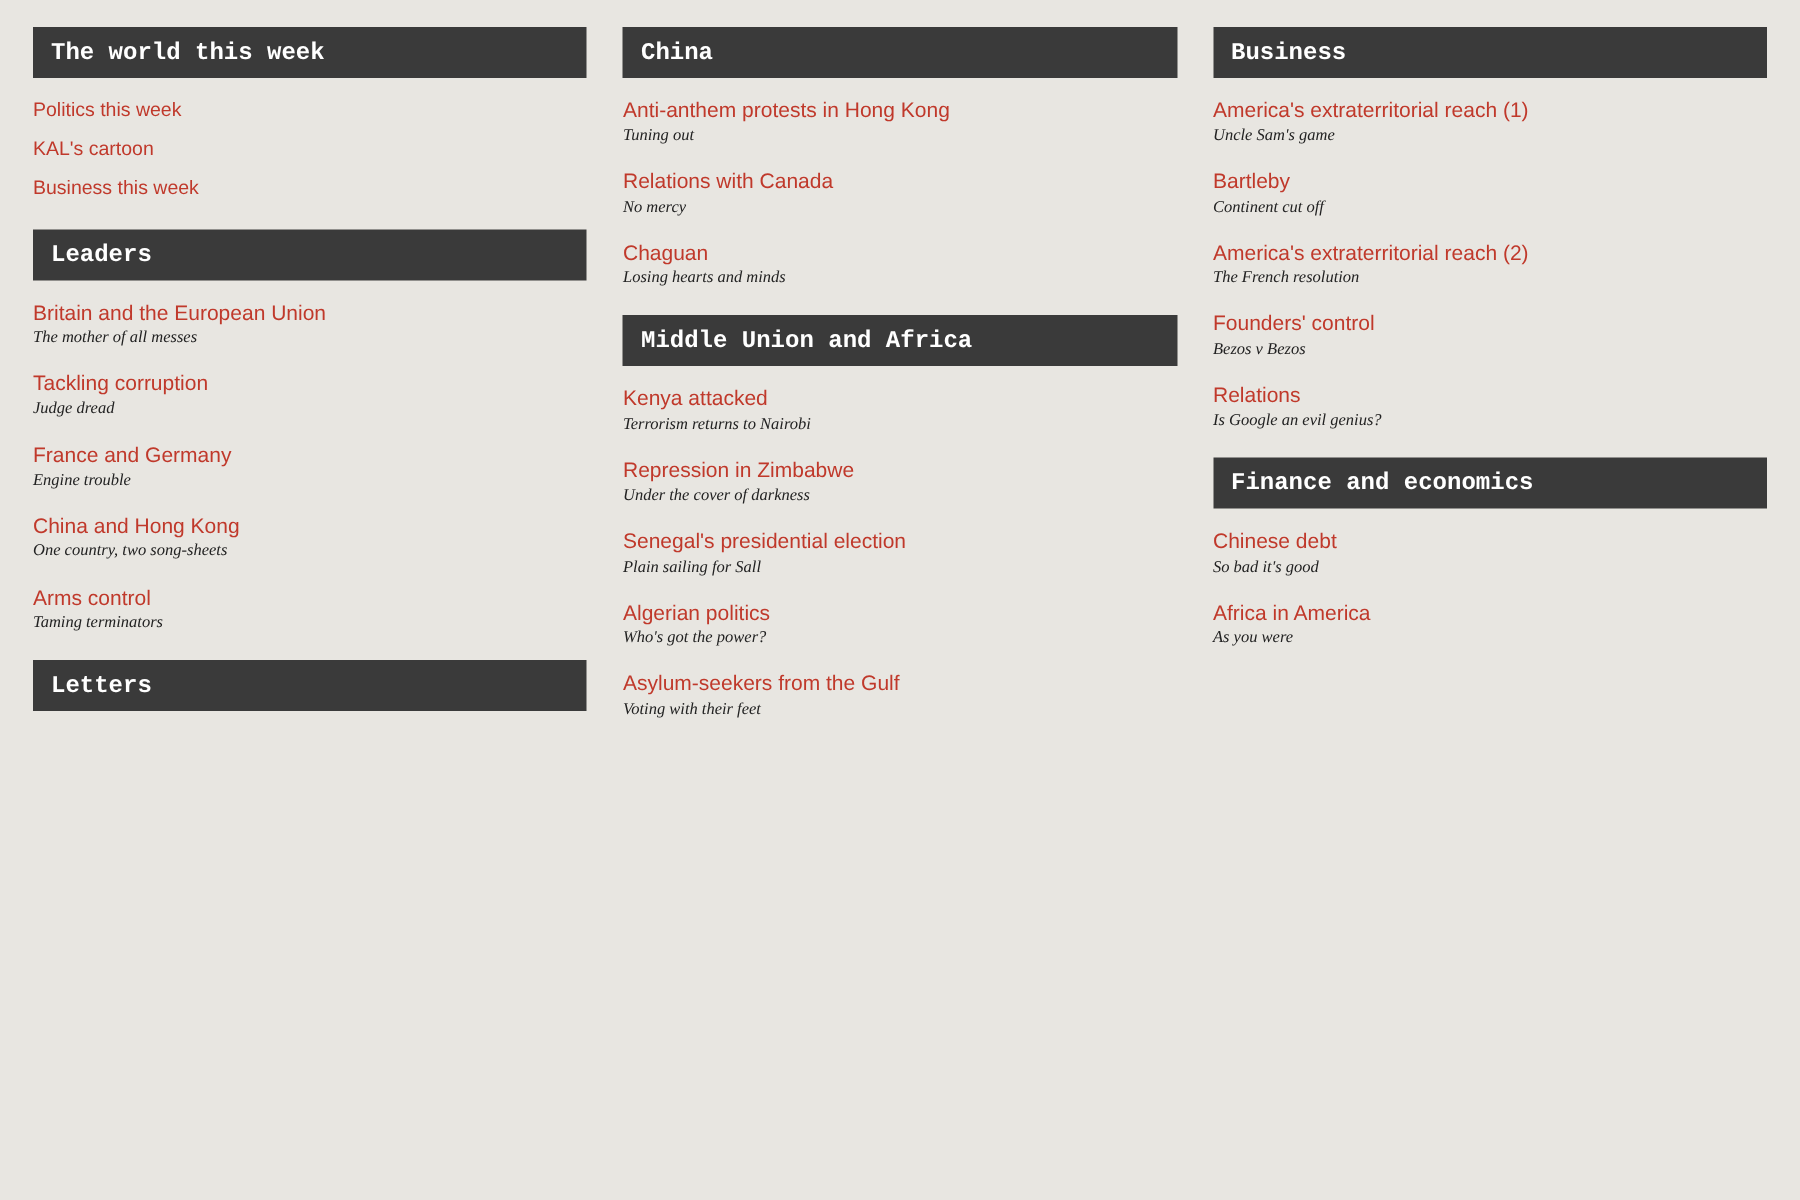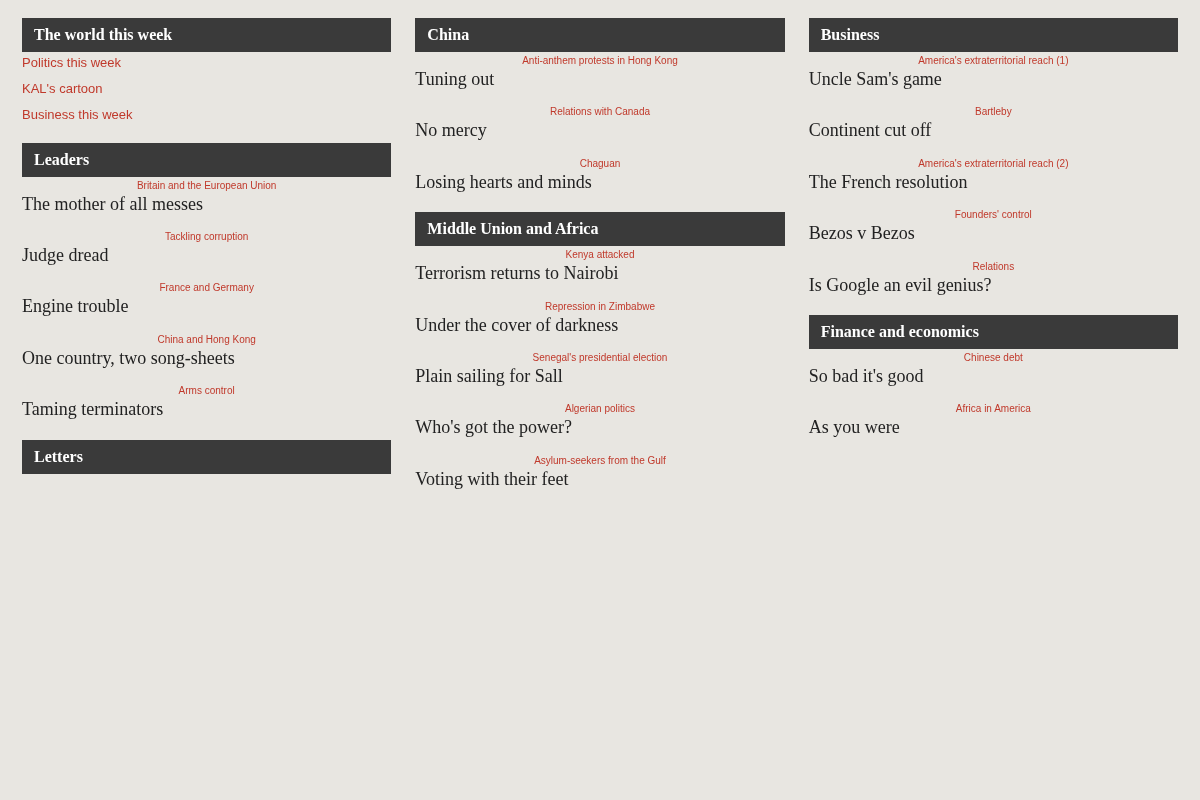--- a/index.html
+++ b/index.html
@@ -16,44 +16,44 @@
       width: 1200px;
       min-height: 800px;
       padding: 10px;
     }
     .column {
       padding: 8px 12px;
     }
     .section-header {
       background-color: #3a3a3a;
       color: #fff;
-      font-family: Liberation Serif, serif;
+      font-family: Liberation Mono, monospace;
       font-size: 16px;
       font-weight: bold;
       padding: 8px 12px;
-      margin-bottom: 2px;
+      margin-bottom: 12px;
     }
     .article-item {
       margin-bottom: 14px;
     }
     .article-category {
       color: #c0392b;
       font-family: Arial, Helvetica, sans-serif;
-      font-size: 10px;
+      font-size: 14px;
       line-height: 1.3;
       display: block;
       margin-bottom: 1px;
-      text-align: center;
     }
     .article-title {
       color: #222;
       font-family: Georgia, 'Times New Roman', serif;
-      font-size: 18px;
+      font-size: 11px;
       line-height: 1.3;
       display: block;
+      font-style: italic;
     }
     .simple-link {
       color: #c0392b;
       font-family: Liberation Sans, sans-serif;
       font-size: 13px;
       display: block;
       margin-bottom: 8px;
       line-height: 1.4;
     }
     .section-gap {

